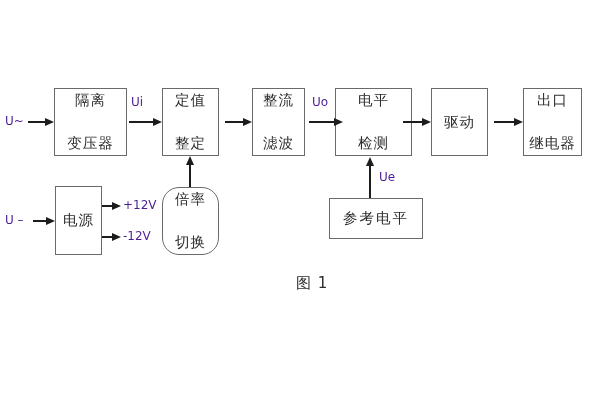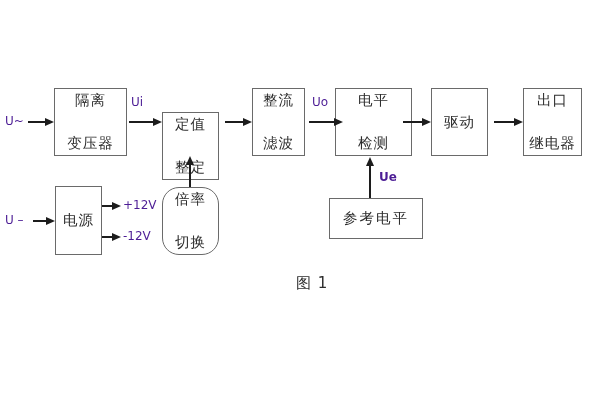--- a/index.html
+++ b/index.html
@@ -36,21 +36,21 @@
 </head>
 <body>
 
 <div id="canvas">
 
   <div class="block" style="left:54px;top:88px;width:73px;height:68px;">
     <span>隔离</span>
     <span>变压器</span>
   </div>
 
-  <div class="block" style="left:162px;top:88px;width:57px;height:68px;margin-top:24px;">
+  <div class="block" style="left:162px;top:88px;width:57px;height:68px;">
     <span>定值</span>
     <span>整定</span>
   </div>
 
   <div class="block" style="left:252px;top:88px;width:53px;height:68px;">
     <span>整流</span>
     <span>滤波</span>
   </div>
 
   <div class="block" style="left:335px;top:88px;width:77px;height:68px;">
@@ -77,21 +77,21 @@
   </div>
 
   <div class="block" style="left:329px;top:198px;width:94px;height:41px;letter-spacing:2px;">
     <span>参考电平</span>
   </div>
 
   <span class="sig" style="left:5px;top:113px;">U~</span>
   <span class="sig" style="left:5px;top:212px;">U –</span>
   <span class="sig" style="left:131px;top:94px;">Ui</span>
   <span class="sig" style="left:312px;top:94px;">Uo</span>
-  <span class="sig" style="left:379px;top:169px;font-weight:bold;">Ue</span>
+  <span class="sig" style="left:379px;top:169px;">Ue</span>
   <span class="sig" style="left:123px;top:197px;">+12V</span>
   <span class="sig" style="left:123px;top:228px;">-12V</span>
 
   <div class="arrow-h" style="left:28px;top:121px;width:17px;"></div>
   <div class="arrow-h" style="left:129px;top:121px;width:24px;"></div>
   <div class="arrow-h" style="left:225px;top:121px;width:18px;"></div>
   <div class="arrow-h" style="left:309px;top:121px;width:25px;"></div>
   <div class="arrow-h" style="left:403px;top:121px;width:19px;"></div>
   <div class="arrow-h" style="left:494px;top:121px;width:20px;"></div>
   <div class="arrow-h" style="left:33px;top:220px;width:13px;"></div>

